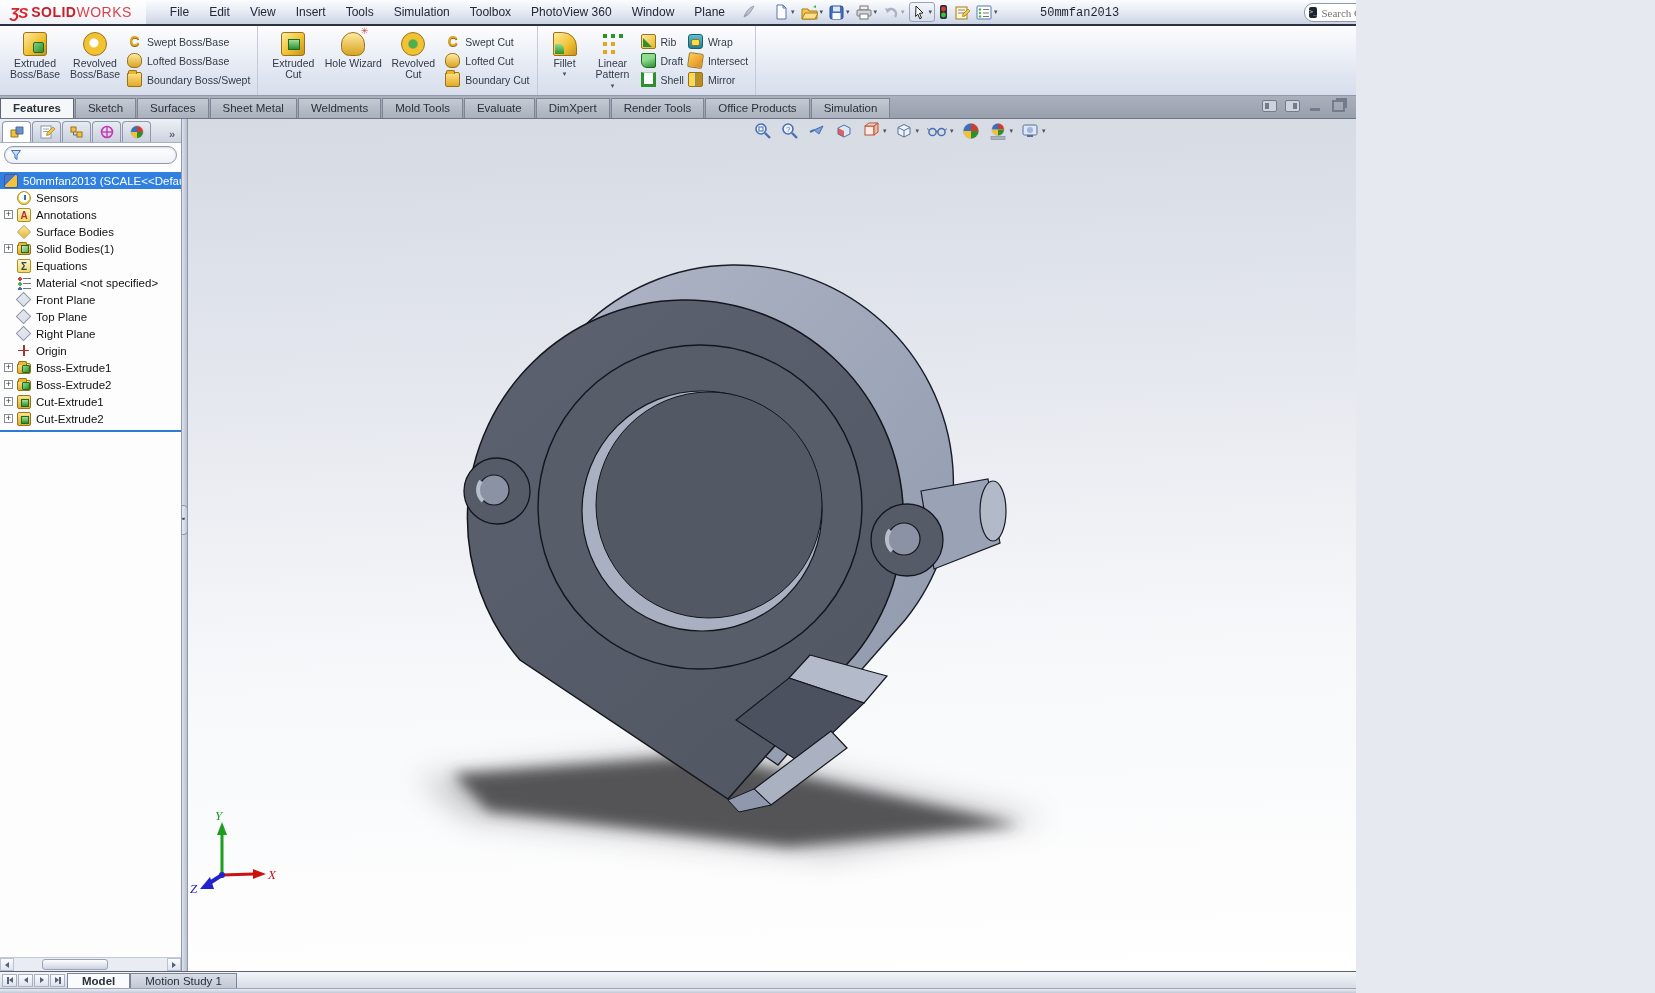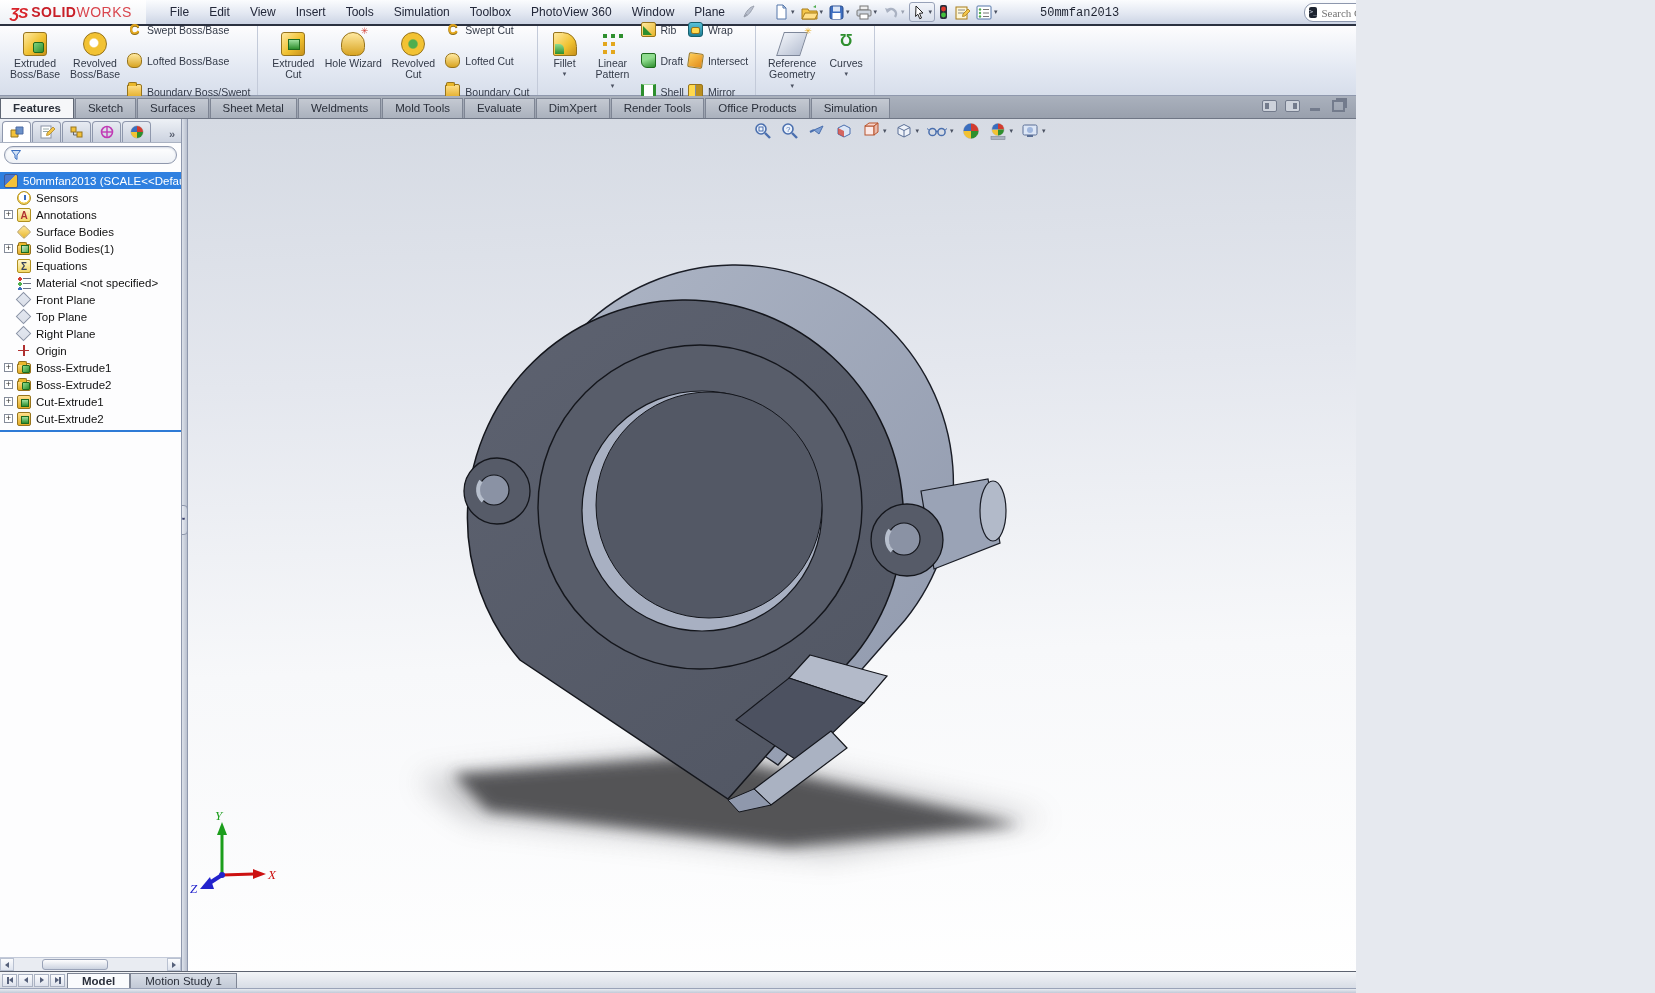--- a/index.html
+++ b/index.html
@@ -33,21 +33,21 @@
   .win-min{width:13px;height:3px;background:#4d5568;margin-top:8px;}
   .win-restore{width:12px;height:10px;border:2px solid #4d5568;box-shadow:3px -3px 0 -1px #4d5568;margin-right:4px;}
 
   
   #ribbon{position:absolute;left:0;top:26px;width:1655px;height:70px;
     background:linear-gradient(#fdfdfe,#e4e9f3 60%,#d7deeb);border-bottom:1px solid #8f98ad;display:flex;}
   .rgroup{display:flex;align-items:center;padding:1px 5px;border-right:1px solid #c3cad9;}
   .rb-large{width:60px;display:flex;flex-direction:column;align-items:center;padding-top:4px;height:66px;}
   .rb-label{font-size:10.5px;line-height:1.12;text-align:center;color:#333a48;margin-top:2px;}
   .rb-large .dd{margin:1px 0 0;}
-  .rstack{display:flex;flex-direction:column;justify-content:center;gap:16px;padding:0 2px;}
+  .rstack{display:flex;flex-direction:column;justify-content:center;gap:4px;padding:0 2px;}
   .rb-small{display:flex;align-items:center;gap:5px;font-size:10.5px;color:#333a48;}
   .ri{display:inline-block;position:relative;}
   .ri.lg{width:24px;height:24px;}
   .ri.sm{width:15px;height:15px;flex:0 0 15px;}
   .ic-extrude{background:linear-gradient(135deg,#ffe9a0,#f0c130 55%,#c8921a);border:1px solid #97741c;border-radius:3px;}
   .ic-extrude::after{content:"";position:absolute;right:2px;bottom:2px;width:40%;height:40%;background:linear-gradient(135deg,#7fd37f,#2e8f2e);border:1px solid #1e6a1e;border-radius:2px;}
   .ic-revolve{border-radius:50%;background:radial-gradient(circle at 45% 45%, #fff 0 22%, #f2c233 30% 70%,#b5831a 100%);border:1px solid #97741c;}
   .ic-swept{background:none;}
   .ic-swept::after{content:"C";position:absolute;inset:0;text-align:center;font-weight:bold;color:#e3a71d;font-size:14px;line-height:14px;text-shadow:0 1px 0 #8a6a14;}
   .ic-loft{background:linear-gradient(#ffe9a0,#d8a422);border:1px solid #97741c;border-radius:45% 45% 6px 6px;}
@@ -375,32 +375,20 @@
         <div class="rb-small">
             <span class="ri sm ic-intersect"></span>
             <span>Intersect</span>
           </div>
         <div class="rb-small">
             <span class="ri sm ic-mirror"></span>
             <span>Mirror</span>
           </div>
       </div>
     </div>
-    <div class="rgroup">
-      <div class="rb-large" style="width:62px">
-        <span class="ri lg ic-refgeo"></span>
-        <span class="rb-label">Reference Geometry</span>
-        <span class="dd">▾</span>
-      </div>
-      <div class="rb-large" style="width:46px">
-        <span class="ri lg ic-curves"></span>
-        <span class="rb-label">Curves</span>
-        <span class="dd">▾</span>
-      </div>
-    </div>
     <div class="ribbon-right">
       <div class="minibar">
         <svg class="mb-icon" viewBox="0 0 18 18">
             <path d="M3 15 L7 14 L15 6 L12 3 L4 11 Z" fill="#f0a02c" stroke="#a86a10"></path>
             <path d="M3 15 l1.5 -3 1.5 1.5 z" fill="#555"></path>
           </svg>
         <svg class="mb-icon" viewBox="0 0 18 18">
             <path d="M3 6 L9 3 L15 6 L15 12 L9 15 L3 12 Z" fill="#f3b23c" stroke="#a86a10"></path>
             <path d="M3 6 L9 9 L15 6 M9 9 L9 15" fill="none" stroke="#a86a10"></path>
           </svg>

